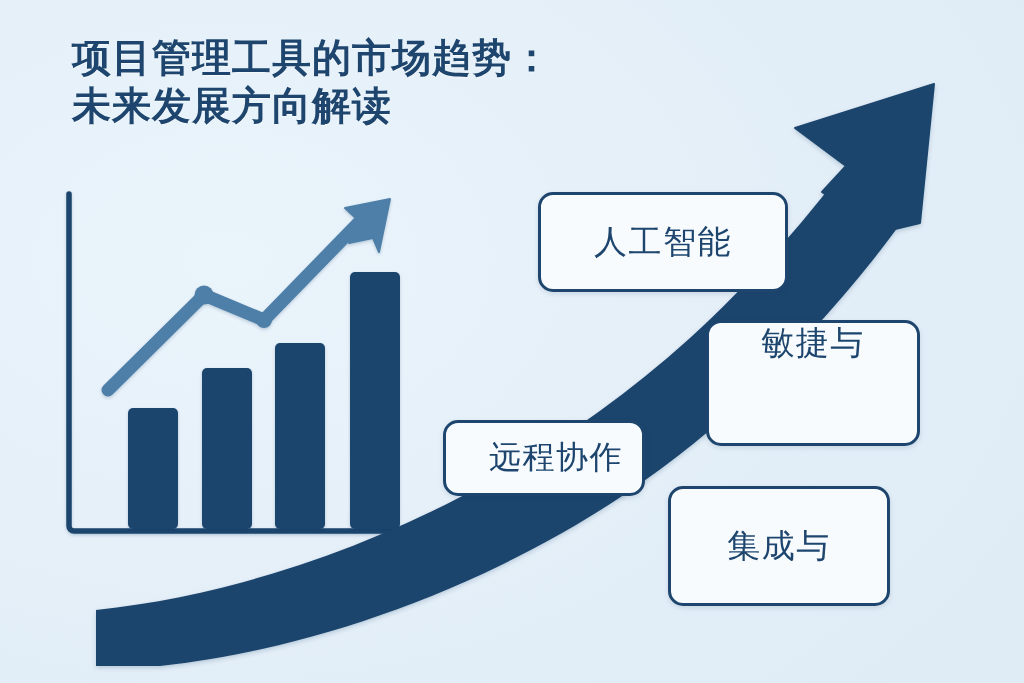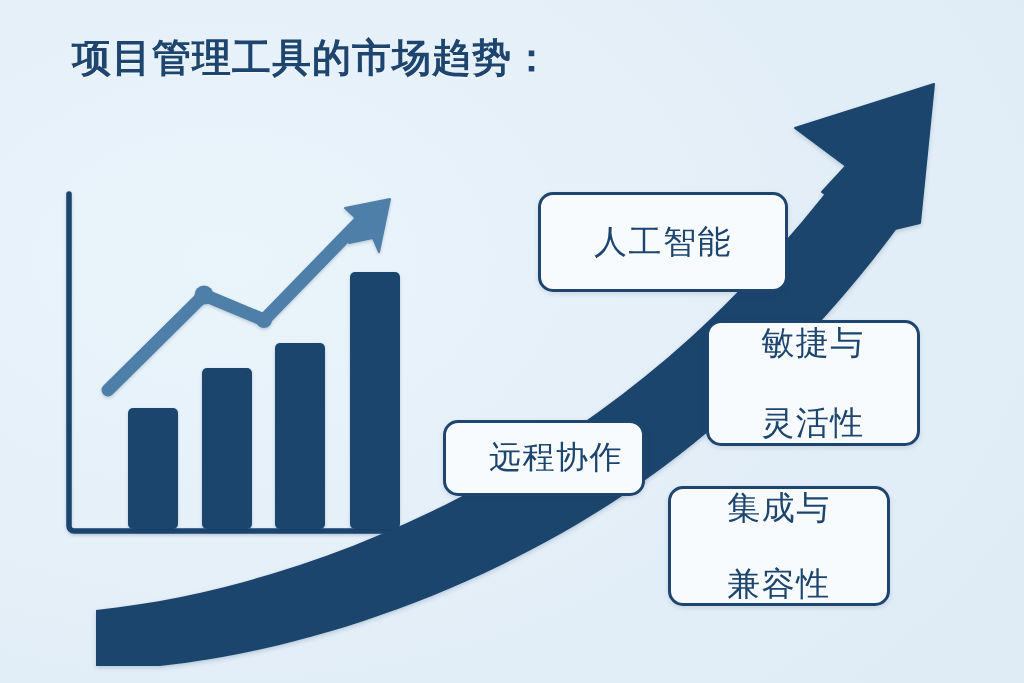--- a/index.html
+++ b/index.html
@@ -117,33 +117,32 @@
                L 906 216
                C 866 272 806 344 726 416
                C 556 568 330 648 160 666
                Z" fill="#1d456d"></path>
       <path d="M 934 84 L 795 128 L 846 166 L 822 192 L 852 212 L 824 246 L 920 223 Z" fill="#1d456d" stroke="#1d456d" stroke-width="2" stroke-linejoin="round"></path>
     </g>
   </svg>
 
   <div class="title-block">
     <div class="title-line">项目管理工具的市场趋势：</div>
+    <div class="title-line">未来发展方向解读</div>
   </div>
 
   <div class="card" id="card-ai">
     <span class="ln">人工智能</span>
   </div>
 
   <div class="card" id="card-agile">
     <span class="ln">敏捷与</span>
-    <span class="ln">灵活性</span>
   </div>
 
   <div class="card" id="card-integ">
     <span class="ln">集成与</span>
-    <span class="ln">兼容性</span>
   </div>
 
   <div class="card" id="card-remote">
     <span class="ln">远程协作</span>
   </div>
 
 </div>
 
 </body></html>

